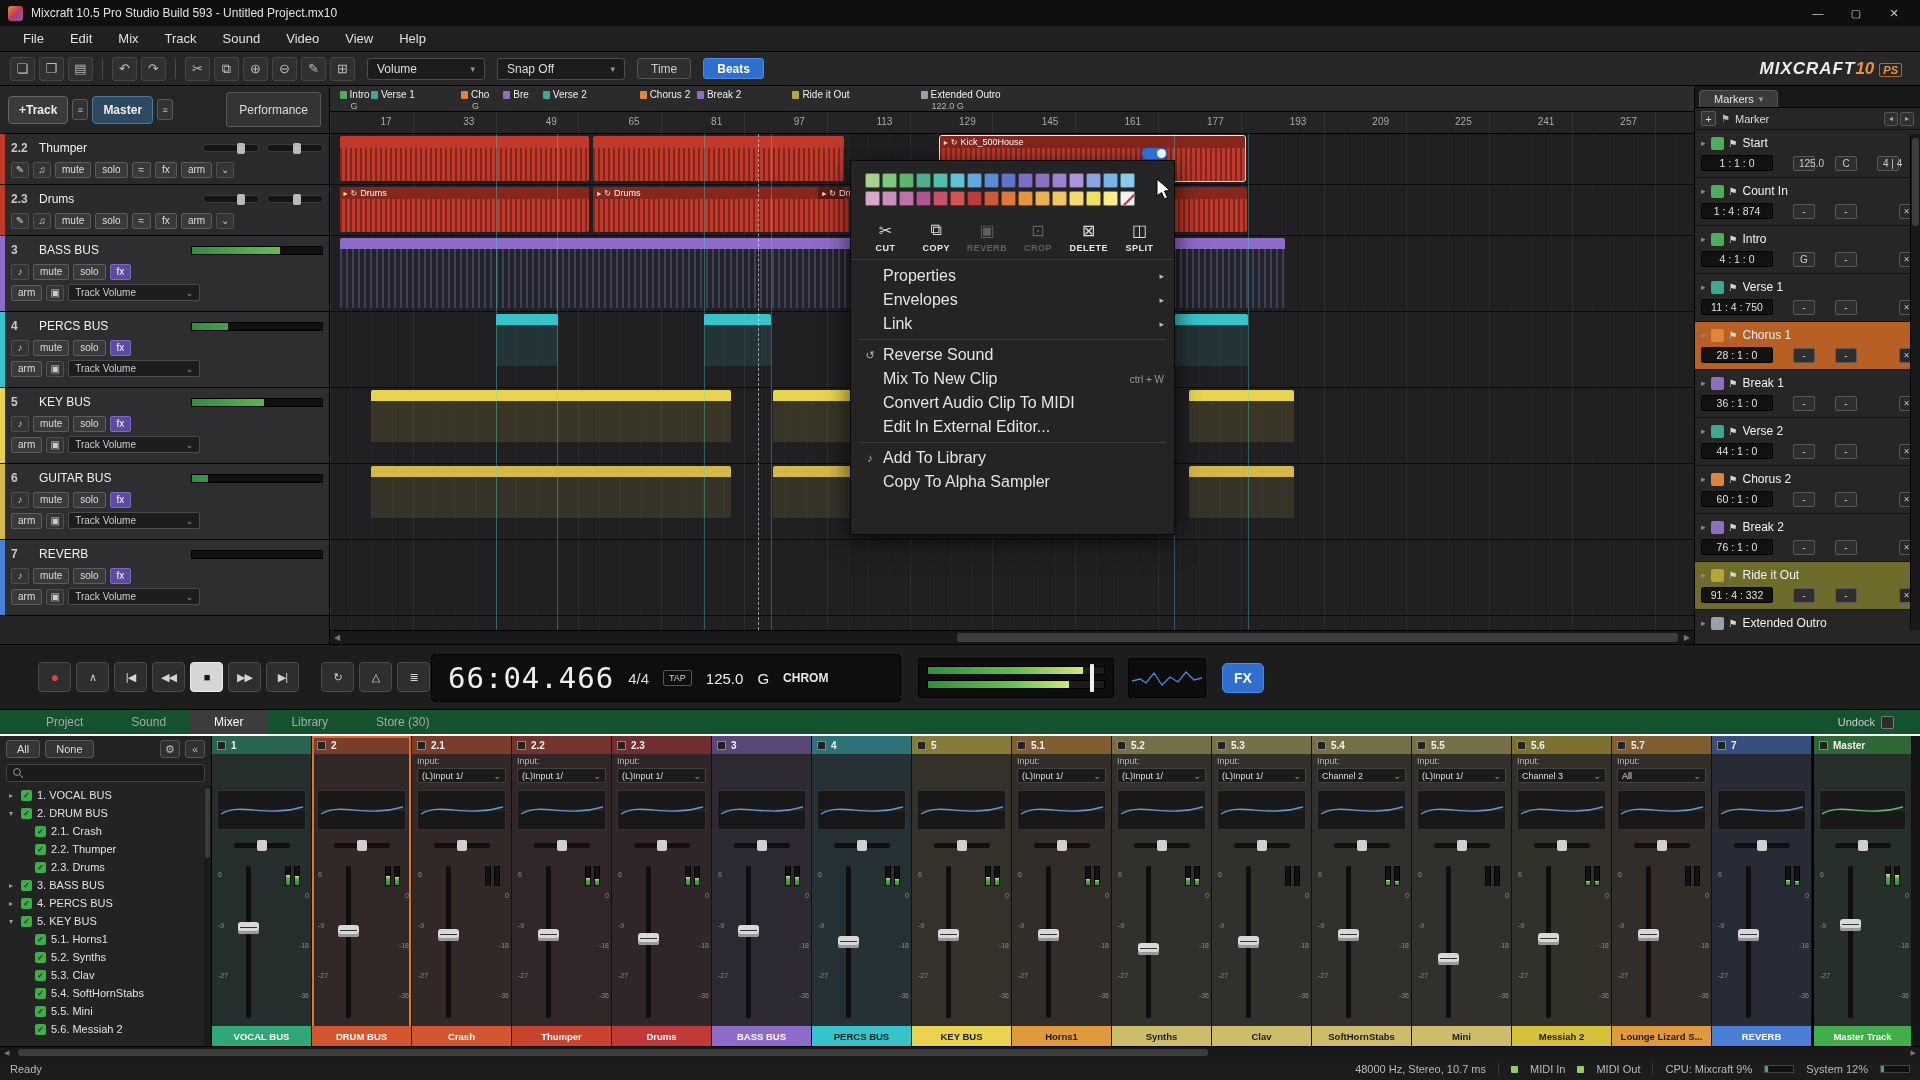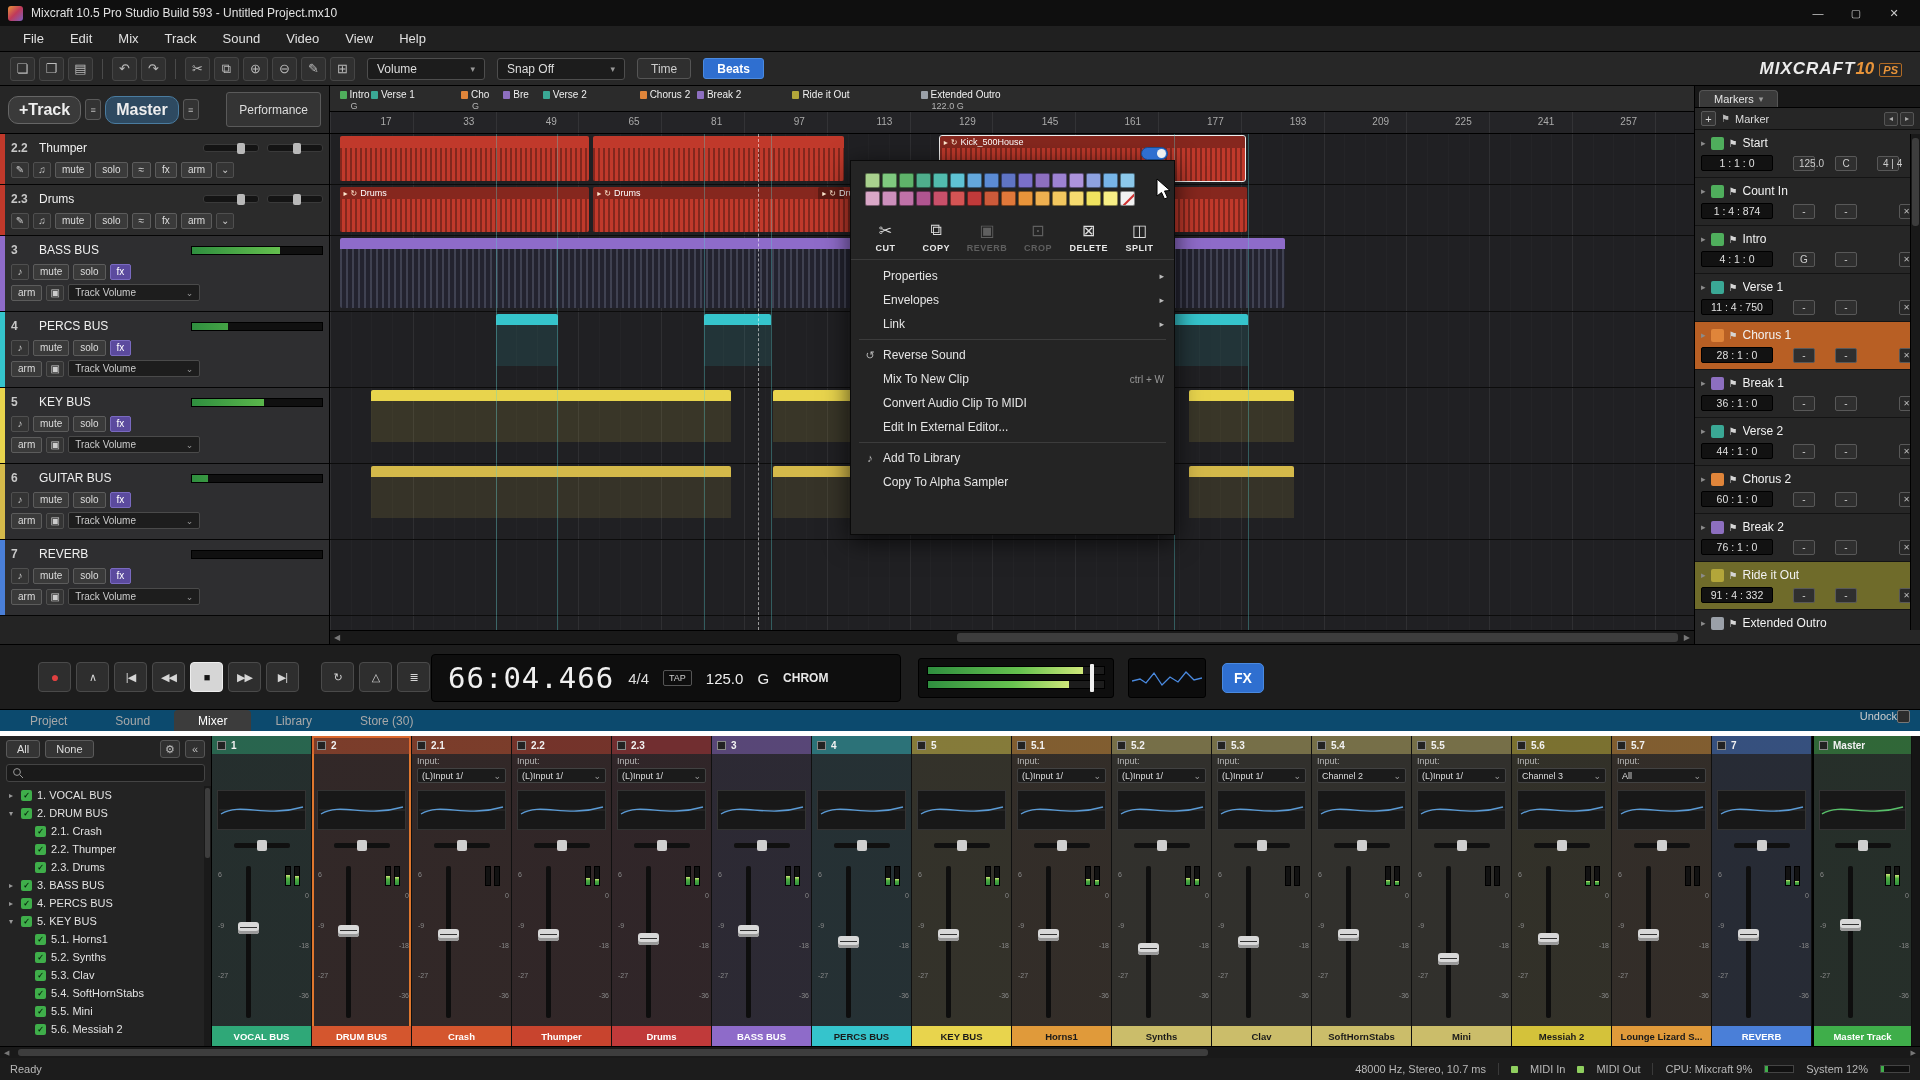--- a/index.html
+++ b/index.html
@@ -25,21 +25,21 @@
 .pillbtn.active{background:#2f6fd0;border-color:#4a8ae0;color:#fff;font-weight:bold}
 .logo{margin-left:auto;display:flex;align-items:baseline;font-style:italic;font-weight:bold;padding-right:8px}
 .logo .brand{font-size:17px;color:#ececec;letter-spacing:1px}
 .logo .ver{font-size:17px;color:#e8943a}
 .logo .ps{font-size:11px;color:#e8943a;border:1px solid #b06a24;padding:0 3px;border-radius:2px;margin-left:5px}
 
 
 .main{height:558px;display:flex;flex:0 0 auto;position:relative;background:#1b1b1d}
 .trackpanel{width:330px;background:#242424;border-right:1px solid #000;display:flex;flex-direction:column}
 .tp-header{height:48px;display:flex;align-items:center;gap:4px;padding:0 8px;border-bottom:1px solid #000;background:#262626}
-.tp-btn{height:28px;padding:0 10px;background:#3a3a3a;border:1px solid #666;border-radius:10px;color:#eee;font-size:16px;font-weight:bold;display:flex;align-items:center}
+.tp-btn{height:28px;padding:0 10px;background:#3a3a3a;border:1px solid #666;border-radius:4px;color:#eee;font-size:12px;font-weight:bold;display:flex;align-items:center}
 .tp-btn.master{background:#2e4a61;border-color:#4a7ca0}
 .tp-mini{width:16px;height:21px;background:#333;border:1px solid #5a5a5a;border-radius:3px;display:flex;align-items:center;justify-content:center;color:#bbb;font-size:9px}
 .tp-perf{margin-left:auto;height:35px;padding:0 12px;background:#343434;border:1px solid #5a5a5a;border-radius:3px;color:#ddd;font-size:12px;display:flex;align-items:center}
 .track{display:flex;border-bottom:1px solid #050505;background:#2b2b2b;position:relative}
 .track.bus{background:#2e2e30}
 .tstrip{width:5px;flex:0 0 auto}
 .tbody2{flex:1;padding:3px 6px;overflow:hidden}
 .tr1{display:flex;align-items:center;gap:6px;height:22px}
 .tnum{font-size:12px;font-weight:bold;color:#c8c8c8;min-width:22px}
 .tname{font-size:12px;color:#f0f0f0;white-space:nowrap}
@@ -116,21 +116,21 @@
 .ctx-toggle{position:absolute;top:-14px;right:6px;width:27px;height:13px;background:#2f6fd0;border-radius:7px;border:1px solid #184a8c}
 .ctx-toggle::after{content:"";position:absolute;right:1px;top:1px;width:9px;height:9px;border-radius:50%;background:#f0f0f0}
 .clipbar{display:flex;gap:6px;padding:8px 12px 6px;border-bottom:1px solid #3a3a3a}
 .clipbtn{width:48px;display:flex;flex-direction:column;align-items:center;gap:3px}
 .cbico{font-size:16px;color:#ddd;height:20px;display:flex;align-items:center}
 .cblabel{font-size:9px;letter-spacing:.5px;color:#e8e8e8;font-weight:bold}
 .clipbtn.dis .cbico,.clipbtn.dis .cblabel{color:#5f5f5f}
 .menuitems{padding:4px 0;flex:1}
 .mitem{display:flex;align-items:center;height:24px;padding:0 10px;gap:4px}
 .miico{width:18px;font-size:11px;color:#bbb;text-align:center}
-.milabel{font-size:12px;color:#e5e5e5;white-space:nowrap}
+.milabel{font-size:16px;color:#e5e5e5;white-space:nowrap}
 .mishort{margin-left:auto;font-size:10px;color:#979797}
 .miarrow{margin-left:auto;font-size:9px;color:#bbb}
 .msep{height:1px;background:#3c3c3c;margin:3px 8px}
 
 
 .transport{height:66px;background:#1d1d1d;border-top:1px solid #000;border-bottom:1px solid #000;position:relative;flex:0 0 auto}
 .t-btns{position:absolute;left:38px;top:17px;display:flex;gap:5px;align-items:center}
 .t-btn{width:33px;height:30px;background:#2e2e2e;border:1px solid #4a4a4a;border-radius:4px;display:flex;align-items:center;justify-content:center;color:#d5d5d5;font-size:11px;letter-spacing:-1px}
 .t-btn.rec{color:#e04040;font-size:14px}
 .t-btn.activebtn{background:#d6d6d6;color:#141414;border-color:#eee}
@@ -143,24 +143,24 @@
 .t-key{font-size:15px;color:#eee}
 .t-mode{font-size:12px;color:#e8e8e8;font-weight:bold}
 .t-meters{position:absolute;left:918px;top:13px;width:196px;height:40px;background:#0e0e0e;border:1px solid #000;border-radius:3px;padding:7px 8px;display:flex;flex-direction:column;gap:5px}
 .hbar{height:9px;background:#1c1c1c;border:1px solid #000;position:relative;overflow:hidden}
 .hfill{height:100%;background:linear-gradient(90deg,#2f8f3f,#67c24f 60%,#cfe87a)}
 .mhandle{position:absolute;left:88%;top:5px;bottom:5px;width:4px;background:#f0f0f0;border-radius:1px}
 .t-wave{position:absolute;left:1128px;top:13px;width:78px;height:40px;background:#0c0c0c;border:1px solid #000;border-radius:3px;display:flex;align-items:center;justify-content:center}
 .t-fx{position:absolute;left:1222px;top:18px;width:42px;height:30px;background:#2f6fd0;border:1px solid #4a8ae0;border-radius:5px;display:flex;align-items:center;justify-content:center;font-weight:bold;color:#fff;font-size:14px}
 
 
-.tabbar{height:26px;background:#0c4a6e;display:flex;align-items:stretch;padding:0 6px;border-bottom:5px solid #ffffff;flex:0 0 auto}
+.tabbar{height:26px;background:#14532d;display:flex;align-items:stretch;padding:0 22px;border-bottom:2px solid #ffffff;flex:0 0 auto}
 .tab{display:flex;align-items:center;padding:0 24px;font-size:12px;color:#a8a8a8}
 .tab.active{background:#3c3c3c;color:#fff;border-radius:4px 4px 0 0}
-.undock{margin-left:auto;display:flex;font-size:11px;color:#ccc;padding-right:4px}
+.undock{margin-left:auto;display:flex;align-items:center;gap:6px;font-size:11px;color:#ccc;padding-right:4px}
 .undock-icon{width:13px;height:13px;border:1px solid #777;border-radius:2px;background:#2c2c2c}
 
 
 .mixer{flex:1;display:flex;min-height:0;background:#b91c1c}
 .browser{width:212px;background:#232323;border-right:1px solid #000;display:flex;flex-direction:column}
 .b-top{height:26px;display:flex;align-items:center;gap:5px;padding:0 6px}
 .b-btn{height:18px;padding:0 10px;background:#343434;border:1px solid #5a5a5a;border-radius:3px;color:#ddd;font-size:11px;display:flex;align-items:center}
 .b-ico{margin-left:auto;width:20px;height:18px;display:flex;align-items:center;justify-content:center;background:#303030;border:1px solid #555;border-radius:3px;color:#bbb;font-size:11px}
 .b-ico+.b-ico{margin-left:0}
 .b-search{height:24px;padding:2px 6px}

